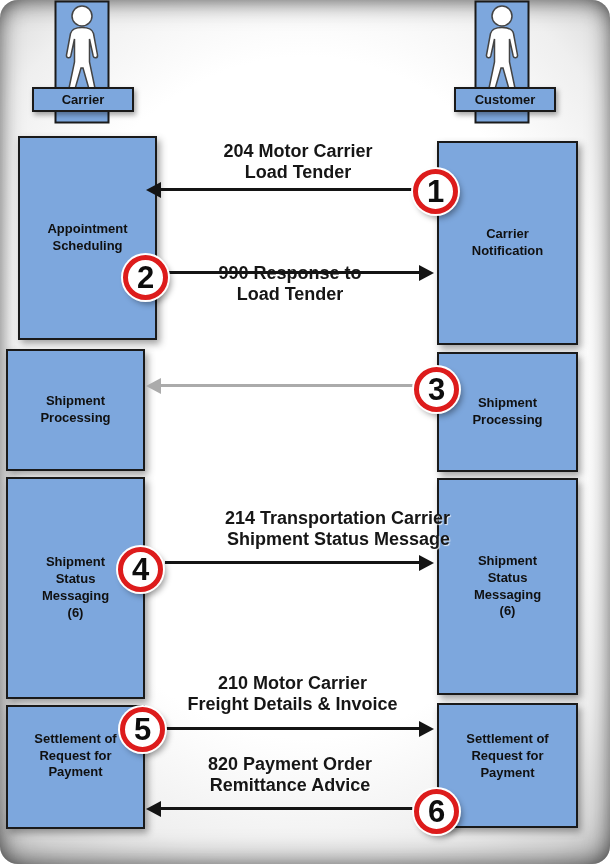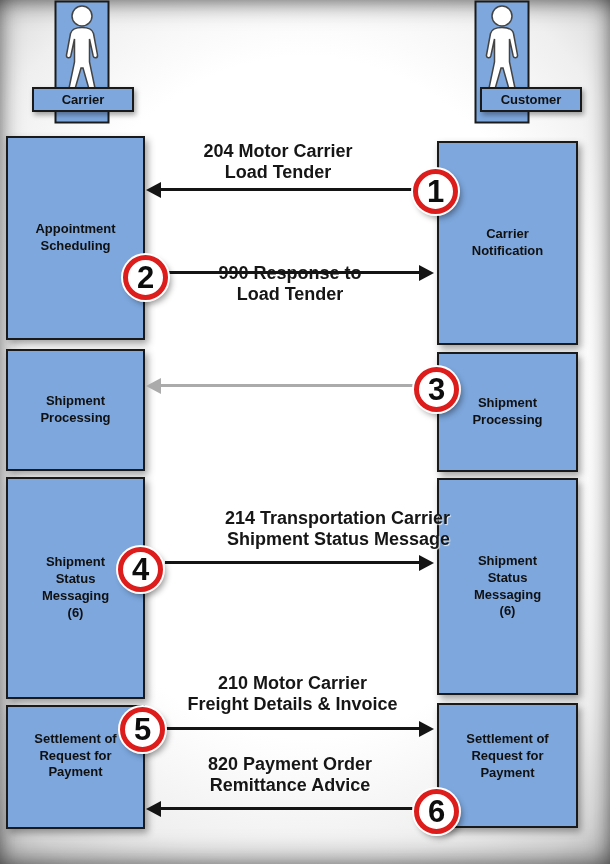--- a/index.html
+++ b/index.html
@@ -7,20 +7,21 @@
   .stage{
     position:relative;width:610px;height:864px;overflow:hidden;
     font-family:"Liberation Sans",sans-serif;
     background:radial-gradient(ellipse 78% 68% at 50% 46%,
       #ffffff 0%, #ffffff 58%, #efefef 80%, #d9d9d9 93%, #c2c2c2 100%);
     box-shadow:
       inset 0 16px 24px -14px rgba(0,0,0,.55),
       inset 0 -18px 28px -16px rgba(0,0,0,.50),
       inset 16px 0 24px -16px rgba(0,0,0,.42),
       inset -16px 0 24px -16px rgba(0,0,0,.42);
+    border-radius: 18px;
   }
   
   .actor-svg{position:absolute;top:0;}
   .actor-bar{
     position:absolute;top:87px;width:102px;height:25px;
     background:var(--box_fill,#7da7dd);border:2px solid #1a1a1a;
     display:flex;align-items:center;justify-content:center;
     font-size:13px;font-weight:bold;color:#111;
     box-shadow:2px 3px 5px rgba(0,0,0,.35);box-sizing:border-box;z-index:3;
   }
@@ -77,25 +78,25 @@
 
   <svg class="actor-svg" style="left:474px;" width="56" height="124" viewBox="0 0 56 124">
     <rect x="1.5" y="1.5" width="53" height="121" fill="#7da7dd" stroke="#1a1a1a" stroke-width="2"></rect>
     <circle cx="28" cy="16" r="10" fill="#ffffff" stroke="#444" stroke-width="1.5"></circle>
     <path fill="#ffffff" stroke="#444" stroke-width="1.5" d="M28 27.5
       C22.5 27.5 17.5 29.5 16.5 33.5 L12.5 55 C12 58 16 59 16.8 56 L20.5 39
       L20.5 62 L14 93 C13.3 96.5 18.5 97.8 19.5 94.3 L27 68 L29 68
       L36.5 94.3 C37.5 97.8 42.7 96.5 42 93 L35.5 62 L35.5 39
       L39.2 56 C40 59 44 58 43.5 55 L39.5 33.5 C38.5 29.5 33.5 27.5 28 27.5 Z"></path>
   </svg>
-  <div class="actor-bar" style="left:480px;align-items:center;">
+  <div class="actor-bar" style="left:454px;align-items:center;">
     <span>Customer</span>
   </div>
 
-  <div class="pbox" style="left:6px;top:136px;width:139px;height:204px;">Appointment
+  <div class="pbox" style="left:18px;top:136px;width:139px;height:204px;">Appointment
 Scheduling</div>
   <div class="pbox" style="left:6px;top:349px;width:139px;height:122px;">Shipment
 Processing</div>
   <div class="pbox" style="left:6px;top:477px;width:139px;height:222px;">Shipment
 Status
 Messaging
 (6)</div>
   <div class="pbox" style="left:6px;top:705px;width:139px;height:124px;padding-bottom:22px;">Settlement of
 Request for
 Payment</div>
@@ -105,21 +106,21 @@
   <div class="pbox" style="left:437px;top:352px;width:141px;height:120px;">Shipment
 Processing</div>
   <div class="pbox" style="left:437px;top:478px;width:141px;height:217px;">Shipment
 Status
 Messaging
 (6)</div>
   <div class="pbox" style="left:437px;top:703px;width:141px;height:125px;padding-bottom:18px;">Settlement of
 Request for
 Payment</div>
 
-  <div class="msg-label" style="left:138px;top:141px;width:280px;">204 Motor Carrier
+  <div class="msg-label" style="left:158px;top:141px;width:280px;">204 Motor Carrier
 Load Tender</div>
   <div class="arrow-head pt-left" style="left:146px;top:182px;"></div>
   <div class="arrow-line" style="left:158px;top:188px;width:257px;"></div>
   <div class="num-circle" style="left:413px;top:169px;">
     <span>1</span>
   </div>
 
   <div class="msg-label" style="left:150px;top:226px;width:280px;margin-top:37px;">990 Response to
 Load Tender</div>
   <div class="arrow-line" style="left:168px;top:271px;width:252px;"></div>

